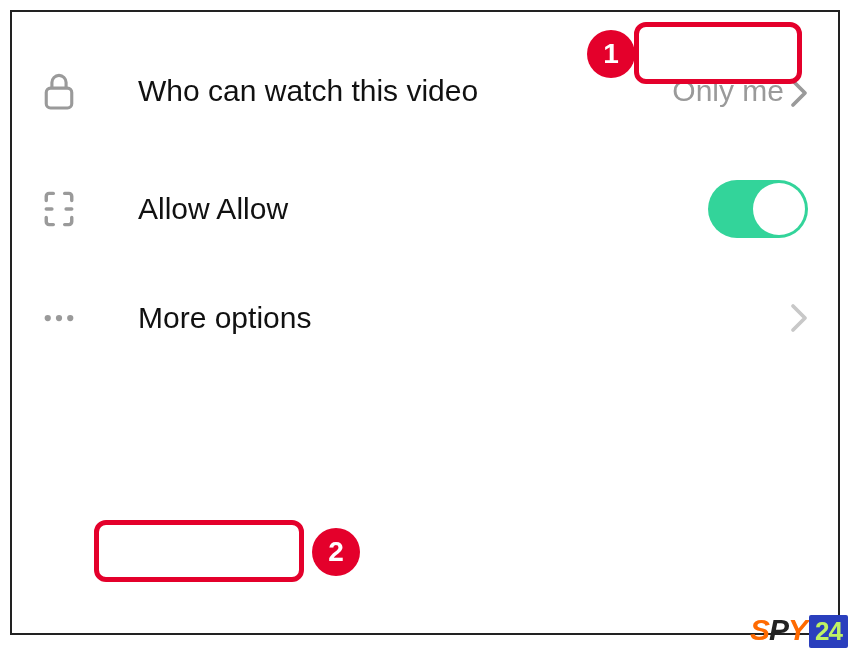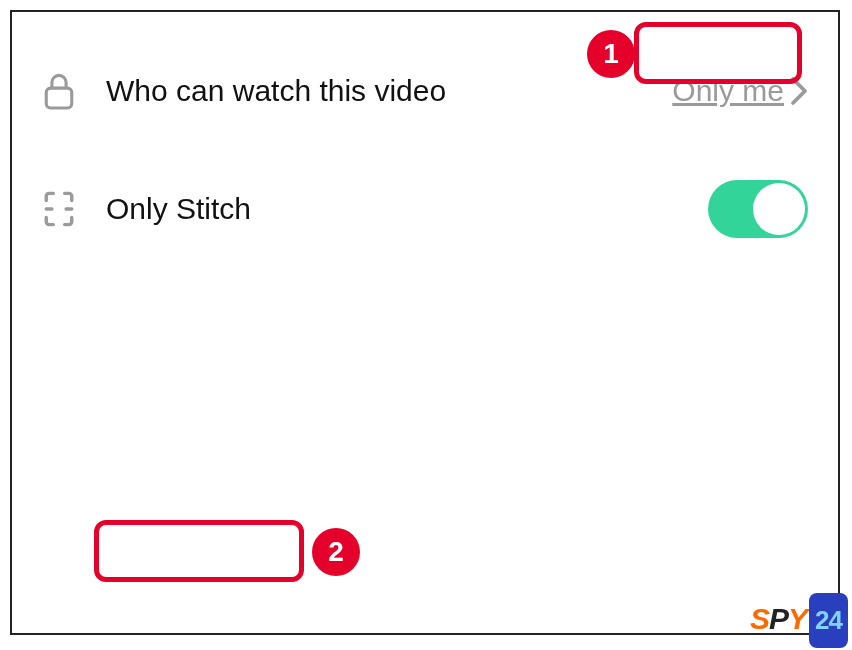--- a/index.html
+++ b/index.html
@@ -20,39 +20,39 @@
     height: 625px;
     border: 2px solid #222;
     background: #fff;
     padding: 20px 30px 18px 30px;
   }
   .row {
     display: flex;
     align-items: center;
     height: 118px;
     position: relative;
+    gap: 32px;
   }
   .icon-col {
     width: 64px;
     display: flex;
     align-items: center;
     justify-content: flex-start;
   }
   .label-col {
     flex: 1;
     font-size: 30px;
     color: #111;
     font-weight: 400;
   }
   .value-col {
     display: flex;
-    align-items: center;
+    align-items: flex-end;
     font-size: 30px;
     color: #9a9a9a;
-    text-decoration: underline;
   }
   .chevron {
     margin-left: 6px;
     display: inline-flex;
   }
   .toggle {
     width: 100px;
     height: 58px;
     border-radius: 40px;
     background: #33d49a;
@@ -98,26 +98,26 @@
     font-weight: 800;
     font-style: italic;
     font-size: 30px;
     letter-spacing: -1px;
   }
   .wm-s { color: #ff6a00; }
   .wm-p { color: #222; }
   .wm-y { color: #ff6a00; }
   .wm-24 {
     background: #2a3fbd;
-    color: #7dd3fc;
-    padding: 12px 6px;
+    color: #bef264;
+    padding: 1px 6px;
     margin-left: 2px;
     font-style: normal;
     font-size: 26px;
-    border-radius: 8px;
+    border-radius: 2px;
   }
 </style>
 </head>
 <body>
 
 <div class="panel">
 
   <div class="row">
     <div class="icon-col">
       <svg width="34" height="40" viewBox="0 0 24 28" fill="none" stroke="#9a9a9a" stroke-width="2.2">
@@ -142,26 +142,43 @@
     <div class="icon-col">
       <svg width="34" height="40" viewBox="0 0 24 28" fill="none" stroke="#9a9a9a" stroke-width="2.4" stroke-linecap="round">
         <path d="M3 8 v-3 a2 2 0 0 1 2 -2 h3"></path>
         <path d="M21 8 v-3 a2 2 0 0 0 -2 -2 h-3"></path>
         <path d="M3 20 v3 a2 2 0 0 0 2 2 h3"></path>
         <path d="M21 20 v3 a2 2 0 0 1 -2 2 h-3"></path>
         <line x1="3" y1="14" x2="7" y2="14"></line>
         <line x1="17" y1="14" x2="21" y2="14"></line>
       </svg>
     </div>
-    <div class="label-col">Only Stitch</div>
+    <div class="label-col">Allow Allow</div>
     <div class="toggle">
       <div class="knob"></div>
     </div>
   </div>
 
+  <div class="row" style="height:100px">
+    <div class="icon-col">
+      <svg width="34" height="10" viewBox="0 0 26 8">
+        <circle cx="4" cy="4" r="2.5" fill="#9a9a9a"></circle>
+        <circle cx="13" cy="4" r="2.5" fill="#9a9a9a"></circle>
+        <circle cx="22" cy="4" r="2.5" fill="#9a9a9a"></circle>
+      </svg>
+    </div>
+    <div class="label-col">More options</div>
+    <div class="value-col">
+      <span class="chevron">
+        <svg width="18" height="30" viewBox="0 0 12 20" fill="none" stroke="#c8c8c8" stroke-width="2.5" stroke-linecap="round" stroke-linejoin="round">
+          <polyline points="2,2 10,10 2,18"></polyline>
+        </svg>
+      </span>
+    </div>
+  </div>
 
   <div class="hl" style="left:622px; top:10px; width:168px; height:62px;"></div>
   <div class="badge" style="left:575px; top:18px;">1</div>
 
   <div class="hl" style="left:82px; top:508px; width:210px; height:62px;"></div>
   <div class="badge" style="left:300px; top:516px;">2</div>
 
 </div>
 
 <div class="watermark">

